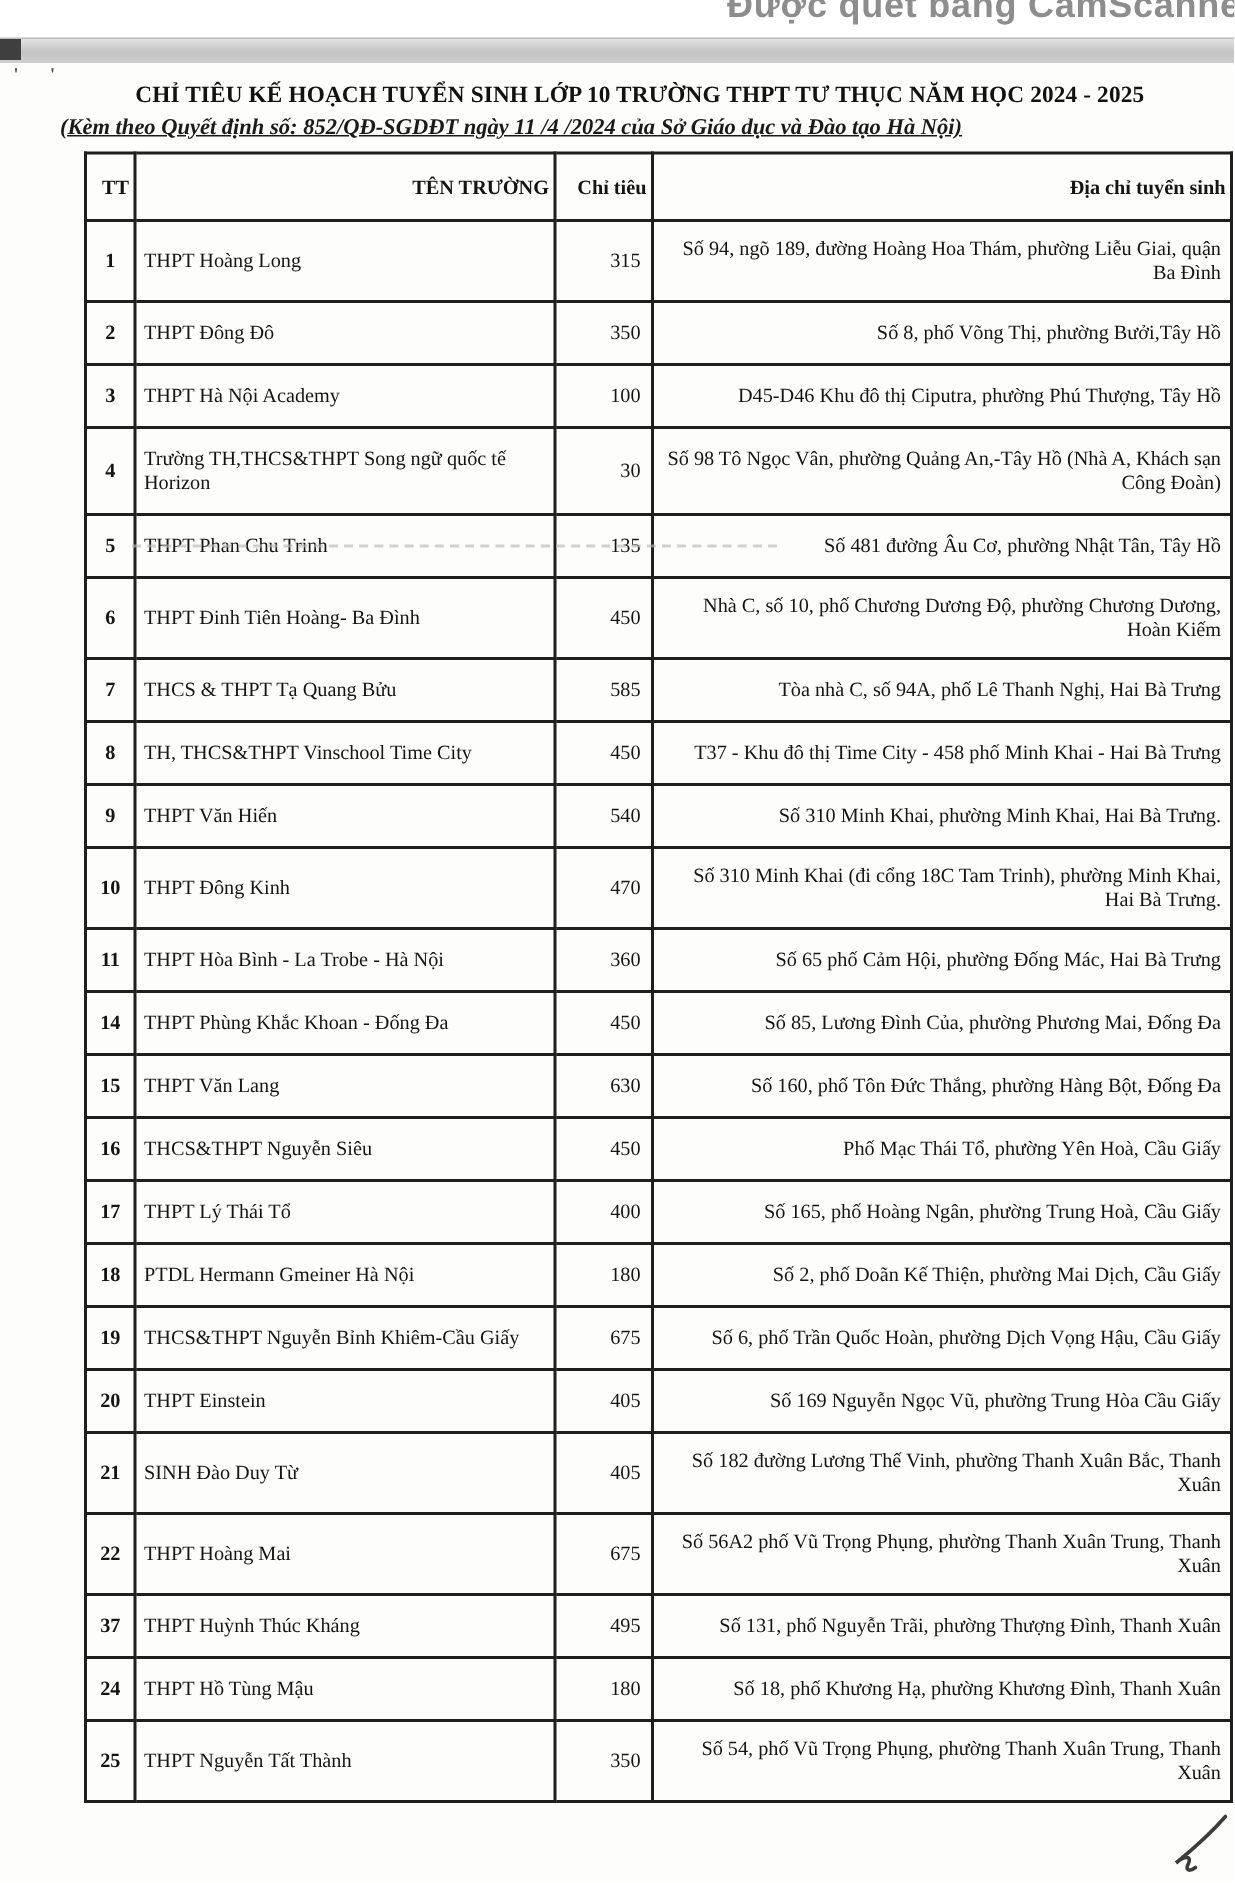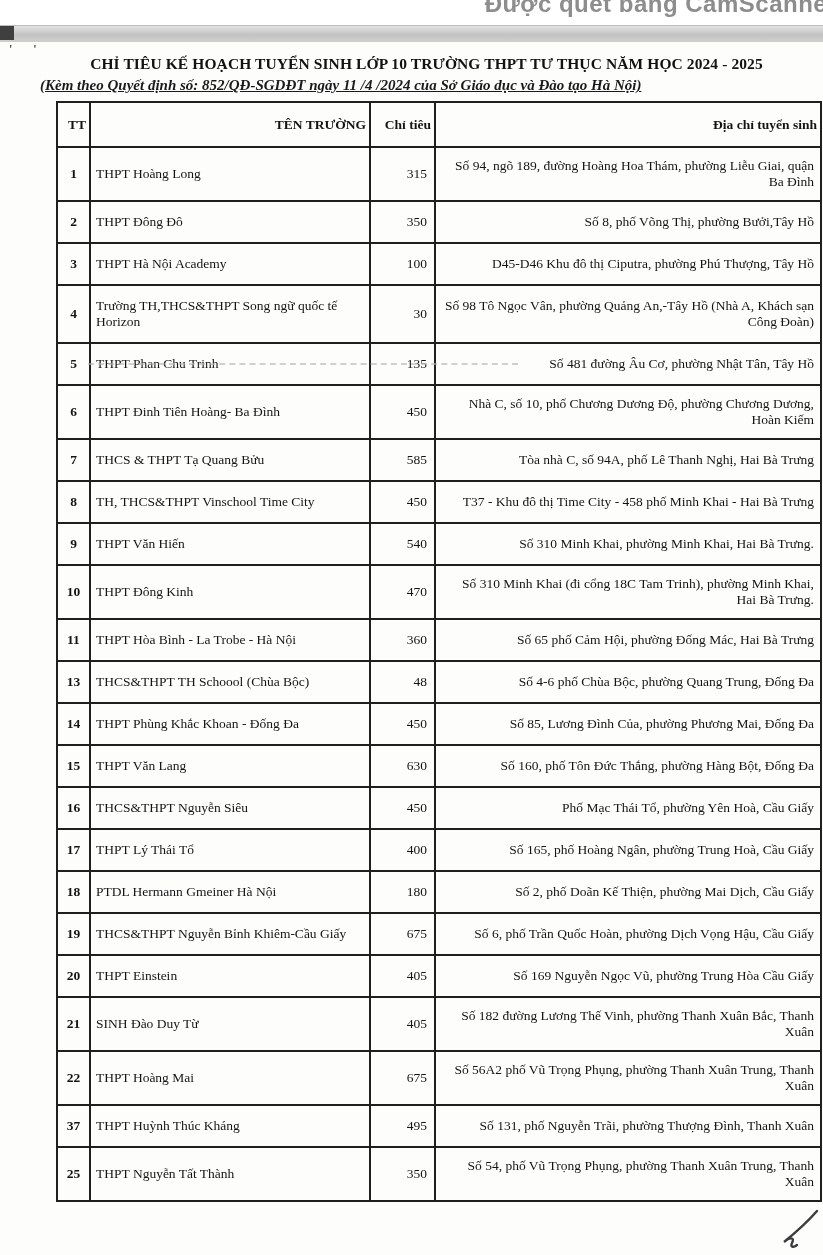--- a/index.html
+++ b/index.html
@@ -190,26 +190,20 @@
   </tr>
 
   <tr>
     <td class="tt">11</td>
     <td class="name">THPT Hòa Bình - La Trobe - Hà Nội</td>
     <td class="quota">360</td>
     <td class="addr">Số 65 phố Cảm Hội, phường Đống Mác, Hai Bà Trưng</td>
   </tr>
 
 
-  <tr>
-    <td class="tt">13</td>
-    <td class="name">THCS&amp;THPT TH Schoool (Chùa Bộc)</td>
-    <td class="quota">48</td>
-    <td class="addr">Số 4-6 phố Chùa Bộc, phường Quang Trung, Đống Đa</td>
-  </tr>
 
   <tr>
     <td class="tt">14</td>
     <td class="name">THPT Phùng Khắc Khoan - Đống Đa</td>
     <td class="quota">450</td>
     <td class="addr">Số 85, Lương Đình Của, phường Phương Mai, Đống Đa</td>
   </tr>
 
   <tr>
     <td class="tt">15</td>
@@ -267,20 +261,26 @@
     <td class="addr">Số 56A2  phố Vũ Trọng Phụng, phường Thanh Xuân Trung, Thanh Xuân</td>
   </tr>
 
   <tr>
     <td class="tt">37</td>
     <td class="name">THPT Huỳnh Thúc Kháng</td>
     <td class="quota">495</td>
     <td class="addr">Số 131, phố Nguyễn Trãi, phường Thượng Đình, Thanh Xuân</td>
   </tr>
 
+  <tr>
+    <td class="tt">24</td>
+    <td class="name">THPT Hồ Tùng Mậu</td>
+    <td class="quota">180</td>
+    <td class="addr">Số 18, phố Khương Hạ, phường Khương Đình, Thanh Xuân</td>
+  </tr>
 
   <tr>
     <td class="tt">25</td>
     <td class="name">THPT Nguyễn Tất Thành</td>
     <td class="quota">350</td>
     <td class="addr">Số 54, phố Vũ Trọng Phụng, phường Thanh Xuân Trung, Thanh Xuân</td>
   </tr>
 </tbody>
     </table>
 

